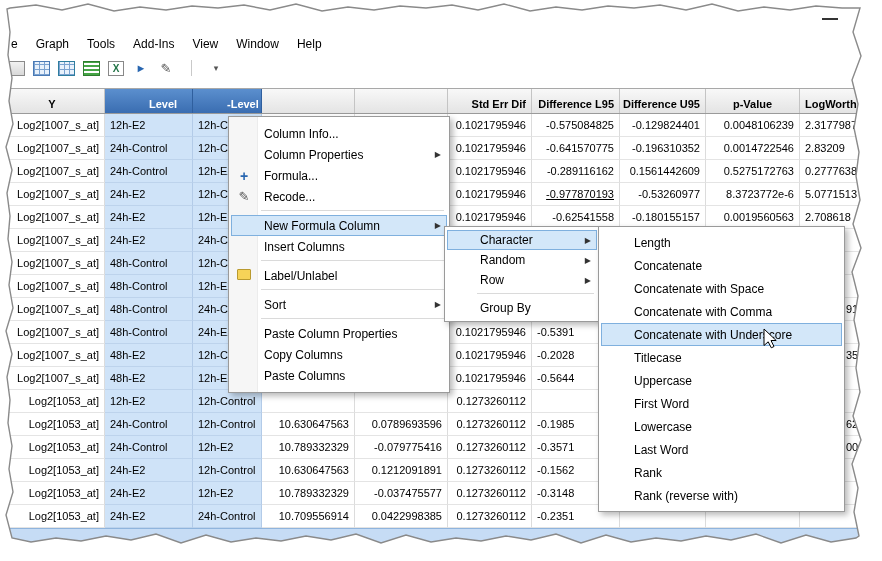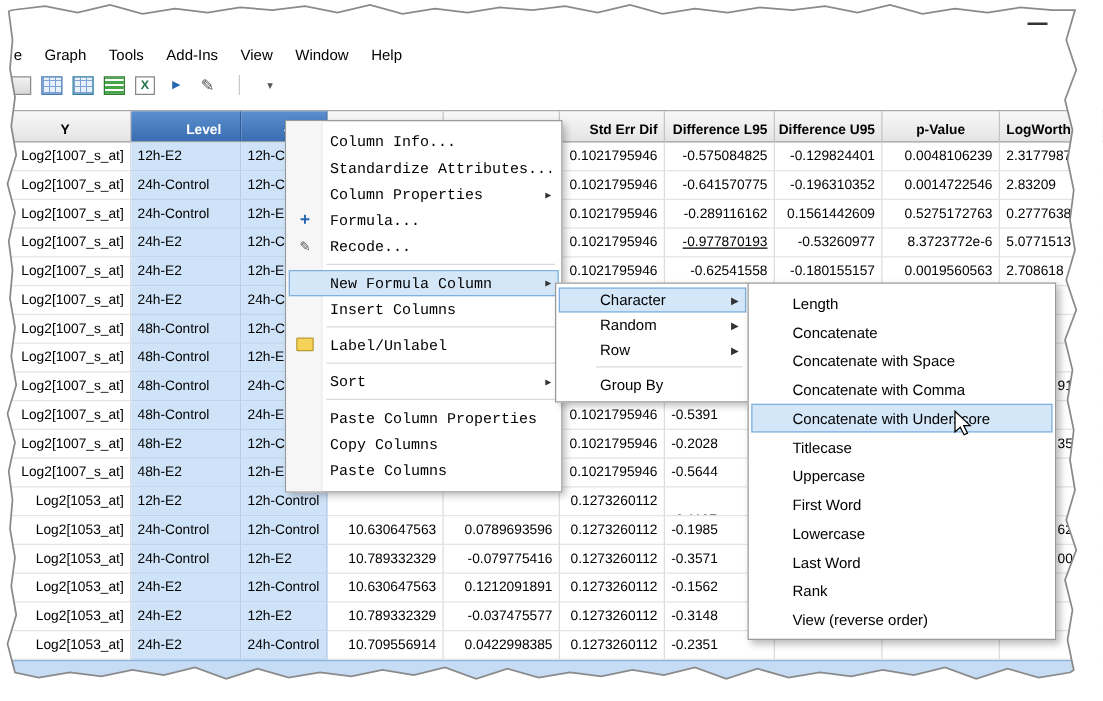--- a/index.html
+++ b/index.html
@@ -329,29 +329,25 @@
         <div class="td ar" style="width: 84px;">0.1273260112</div>
         <div class="td" style="width: 88px;">-0.2351</div>
         <div class="td ar" style="width: 86px;"></div>
         <div class="td ar" style="width: 94px;"></div>
         <div class="td" style="width: 95px;"></div>
       </div>
     </div>
 
 <div class="hscroll"></div>
 
-<div class="menu" id="menu1" style="left:228px;top:96px;width:222px;z-index:20;font-family:Liberation Mono, monospace;">
+<div class="menu" id="menu1" style="left:228px;top:116px;width:222px;z-index:20;">
       <div class="gutterstrip"></div>
       <div class="mi" style="height: 21px;">
         <span class="gut"></span>
         <span class="lbl">Column Info...</span>
-      </div>
-      <div class="mi" style="height: 21px;">
-        <span class="gut"></span>
-        <span class="lbl">Standardize Attributes...</span>
       </div>
       <div class="mi" style="height: 21px;">
         <span class="gut"></span>
         <span class="lbl">Column Properties</span>
         <span class="arr">▶</span>
       </div>
       <div class="mi" style="height: 21px;">
         <span class="gut"><span class="plusic">+</span></span>
         <span class="lbl">Formula...</span>
       </div>
@@ -456,21 +452,21 @@
       <div class="mi" style="height: 23px;">
         <span class="gut"></span>
         <span class="lbl">Last Word</span>
       </div>
       <div class="mi" style="height: 23px;">
         <span class="gut"></span>
         <span class="lbl">Rank</span>
       </div>
       <div class="mi" style="height: 23px;">
         <span class="gut"></span>
-        <span class="lbl">View (reverse order)</span>
+        <span class="lbl">Rank (reverse with)</span>
       </div>
     </div>
 
 <svg id="tear" width="882" height="561">
       <path d="M0,0H882V561H0Z M10,8L36,5L62,10L88,4L114,11L140,7L166,10L192,6L218,8L244,5L270,10L296,4L322,11L348,7L374,10L400,6L426,8L452,5L478,10L504,4L530,11L556,7L582,10L608,6L634,8L660,5L686,10L712,4L738,11L764,7L790,10L816,6L842,8L860,8L853,32L861,56L852,80L858,104L854,128L859,152L856,176L860,200L853,224L861,248L852,272L858,296L854,320L859,344L856,368L860,392L853,416L861,440L852,464L858,488L854,512L859,536L856,538L831,542L806,535L781,543L756,534L731,540L706,536L681,541L656,538L631,542L606,535L581,543L556,534L531,540L506,536L481,541L456,538L431,542L406,535L381,543L356,534L331,540L306,536L281,541L256,538L231,542L206,535L181,543L156,534L131,540L106,536L81,541L56,538L31,542L12,538L6,515L13,492L9,469L12,446L8,423L10,400L7,377L12,354L6,331L13,308L9,285L12,262L8,239L10,216L7,193L12,170L6,147L13,124L9,101L12,78L8,55L10,32L7,9Z" fill="#ffffff" fill-rule="evenodd"></path>
       <path d="M10,8L36,5L62,10L88,4L114,11L140,7L166,10L192,6L218,8L244,5L270,10L296,4L322,11L348,7L374,10L400,6L426,8L452,5L478,10L504,4L530,11L556,7L582,10L608,6L634,8L660,5L686,10L712,4L738,11L764,7L790,10L816,6L842,8L860,8L853,32L861,56L852,80L858,104L854,128L859,152L856,176L860,200L853,224L861,248L852,272L858,296L854,320L859,344L856,368L860,392L853,416L861,440L852,464L858,488L854,512L859,536L856,538L831,542L806,535L781,543L756,534L731,540L706,536L681,541L656,538L631,542L606,535L581,543L556,534L531,540L506,536L481,541L456,538L431,542L406,535L381,543L356,534L331,540L306,536L281,541L256,538L231,542L206,535L181,543L156,534L131,540L106,536L81,541L56,538L31,542L12,538L6,515L13,492L9,469L12,446L8,423L10,400L7,377L12,354L6,331L13,308L9,285L12,262L8,239L10,216L7,193L12,170L6,147L13,124L9,101L12,78L8,55L10,32L7,9Z" fill="none" stroke="#8a8a8a" stroke-width="1.4"></path>
     </svg>
 
 <svg id="cursor" width="16" height="22">
   <path d="M1,1 L1,17.5 L5.2,13.8 L8.3,19.8 L11,18.5 L8,12.5 L13.2,12.5 Z" fill="#fff" stroke="#000" stroke-width="1"></path>

